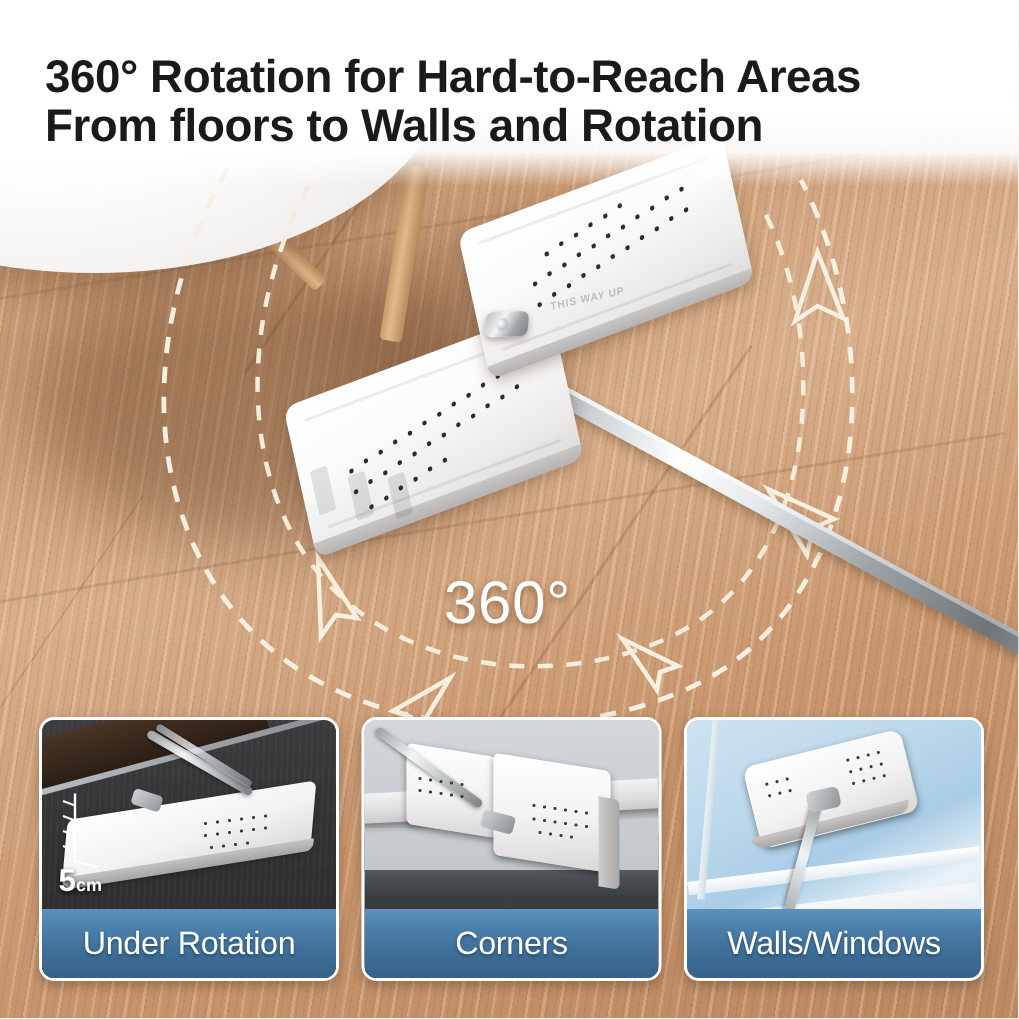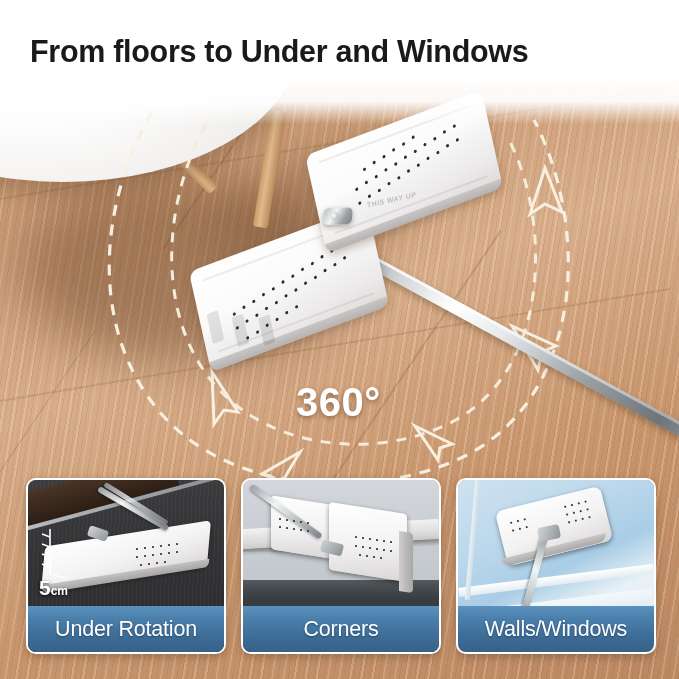--- a/index.html
+++ b/index.html
@@ -38,21 +38,21 @@
     background:linear-gradient(180deg,#ffffff 0%,#ffffff 62%,rgba(255,255,255,.92) 82%,rgba(255,255,255,0) 100%);}
   .headline{position:absolute;left:30px;top:35px;width:640px;
     color:#1a1a1a;font-weight:bold;font-size:30.5px;line-height:33px;letter-spacing:-.3px;
     font-family:"Liberation Sans",sans-serif;white-space:nowrap;}
   .headline div{white-space:nowrap;}
 
   
   .arcsvg{position:absolute;left:0;top:0;width:679px;height:679px;pointer-events:none;}
 
   
-  .deg360{position:absolute;left:296px;top:380px;color:#fff;font-size:40px;font-weight:bold;
+  .deg360{position:absolute;left:296px;top:380px;color:#fff;font-size:40px;font-weight:normal;
     letter-spacing:.5px;text-shadow:0 2px 5px rgba(90,55,25,.55);
     font-family:"Liberation Sans",sans-serif;}
 
   
   .mopwrap{position:absolute;left:0;top:0;width:679px;height:679px;}
   .mophead{position:absolute;left:178px;top:140px;width:340px;height:198px;
     transform:rotate(-20.5deg) skewX(-8deg);}
   .plate{position:absolute;border-radius:9px;
     background:linear-gradient(170deg,#ffffff 0%,#fbfbfb 40%,#eceaea 75%,#ddd9d9 100%);
     box-shadow:0 4px 9px rgba(90,60,35,.35);}
@@ -235,21 +235,22 @@
       <div class="wayup" style="left:196px;top:74px;transform:rotate(8deg);">THIS WAY UP</div>
 
       <div class="joint" style="left:150px;top:66px;width:30px;height:16px;transform:rotate(18deg);"></div>
       <div style="position:absolute;left:158px;top:69px;width:8px;height:8px;border-radius:50%;
                   background:radial-gradient(circle at 35% 35%,#fff,#9da2a5);"></div>
     </div>
   </div>
 
   <div class="headwrap"></div>
   <div class="headline">
-    <div>From floors to Under and Windows</div>
+    <div>360° Rotation for Hard-to-Reach Areas</div>
+    <div>From floors to Walls and Rotation</div>
   </div>
 
   <div class="panels">
 
     <div class="panel" style="left:26px;">
       <div class="pbody">
         <div class="darkfloor"></div>
 
         <div class="furn" style="left:-10px;top:-6px;width:160px;height:34px;transform:rotate(-15deg);"></div>
         <div style="position:absolute;left:-10px;top:22px;width:200px;height:4px;transform:rotate(-15deg);

